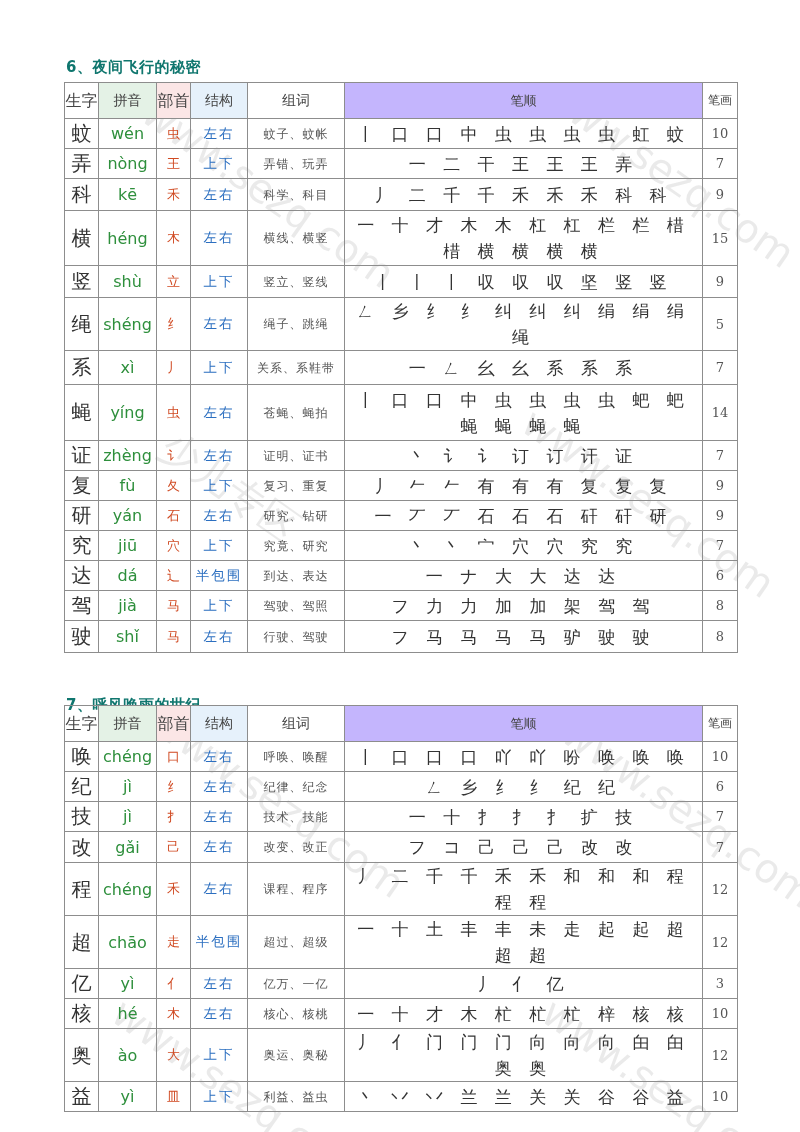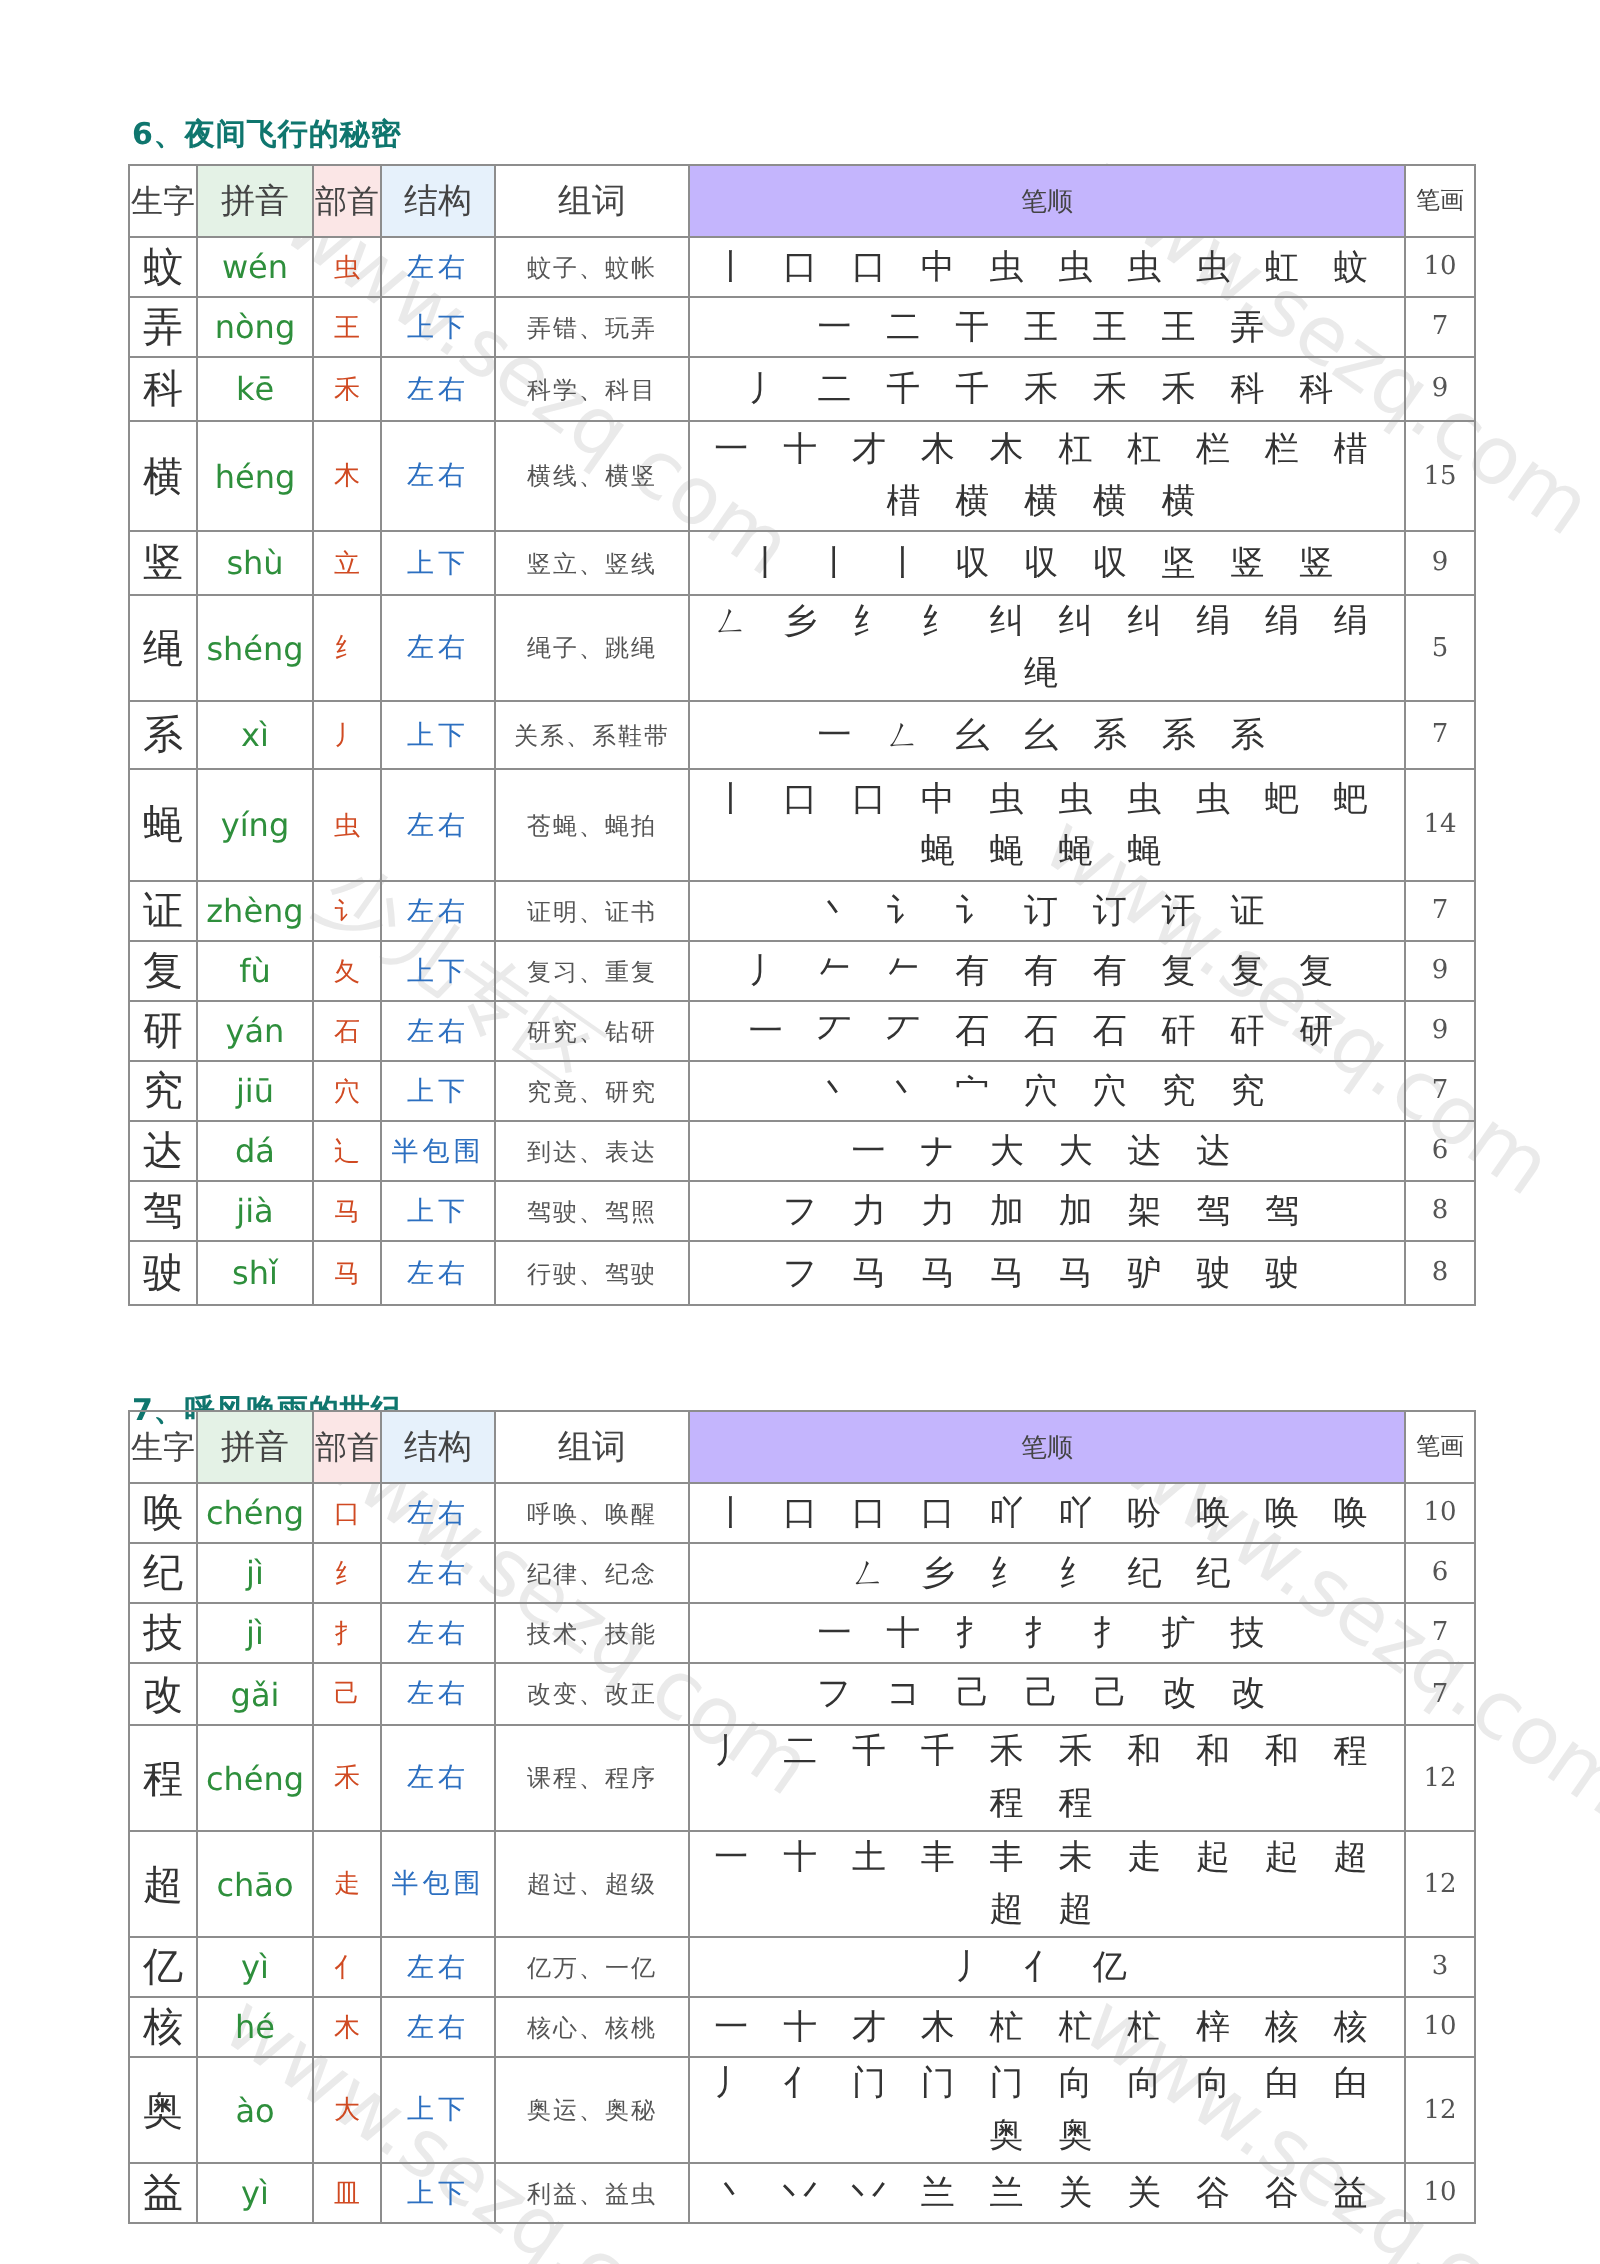--- a/index.html
+++ b/index.html
@@ -4,21 +4,21 @@
 <style>
   html, body { margin:0; padding:0; background:#ffffff; }
   body { width:800px; height:1132px; position:relative; overflow:hidden;
          font-family:"DejaVu Serif", serif; color:#333; }
   .section-title { position:absolute; left:66px; font-family:"DejaVu Sans", sans-serif;
          font-weight:bold; font-size:15px; color:#0f766e; letter-spacing:0.5px; }
   table.chars { position:absolute; left:64px; border-collapse:collapse; table-layout:fixed;
          width:673px; }
   table.chars td, table.chars th { border:1.3px solid #8d8d8d; padding:0; text-align:center;
          vertical-align:middle; overflow:hidden; }
-  th { font-weight:normal; font-size:17px; color:#444; }
+  th { font-weight:normal; font-size:14px; color:#444; }
   th.h-char { font-size:16px; line-height:13px; }
   th.h-py { background:#e4f2e6; }
   th.h-rad { background:#fbe6e6; font-size:16px; line-height:13px; }
   th.h-struct { background:#e6f1fb; }
   th.h-order { background:#c4b5fd; font-size:13px; }
   th.h-count { font-size:12px; line-height:13px; }
   td.c-char { font-size:20px; color:#333; }
   td.c-py { font-family:"DejaVu Sans", sans-serif; font-size:16px; color:#2e8f3c; }
   td.c-rad { font-size:13px; color:#d04a22; }
   td.c-struct { font-size:13.5px; color:#2c6fc0; letter-spacing:2px; }

